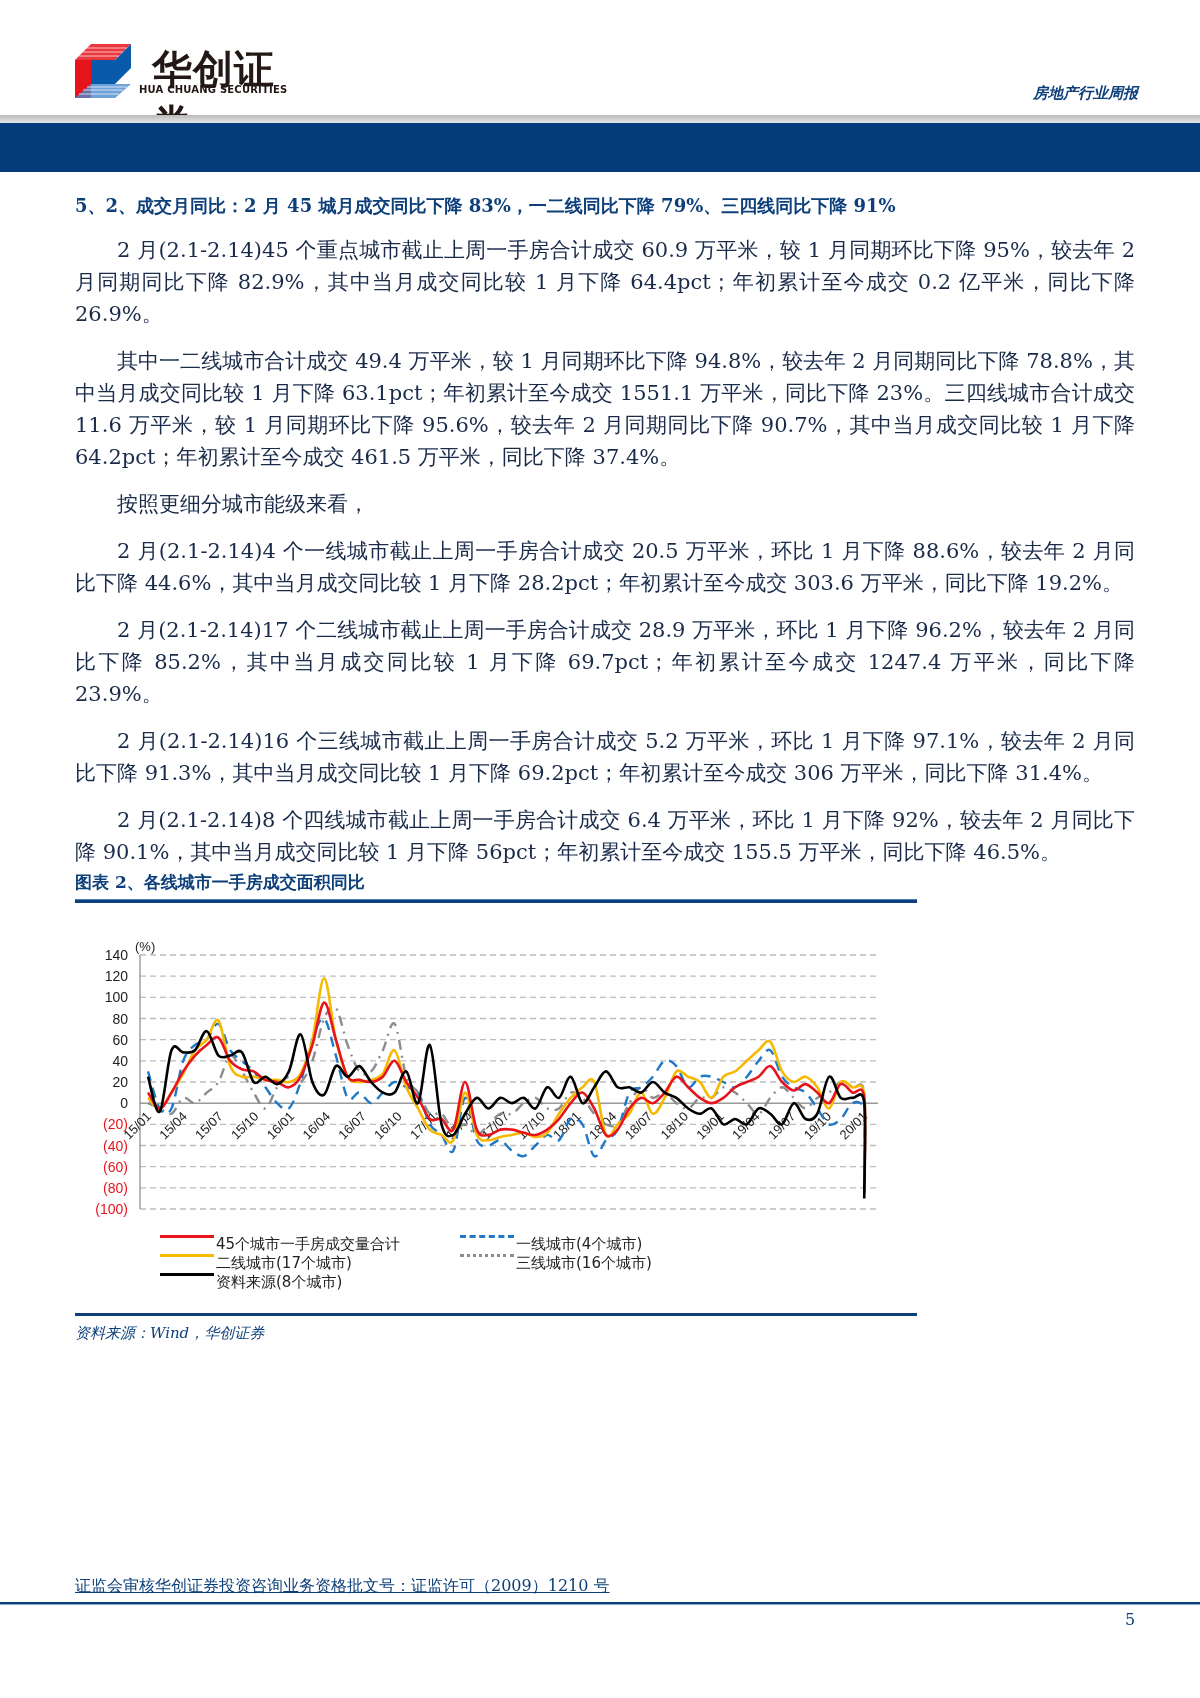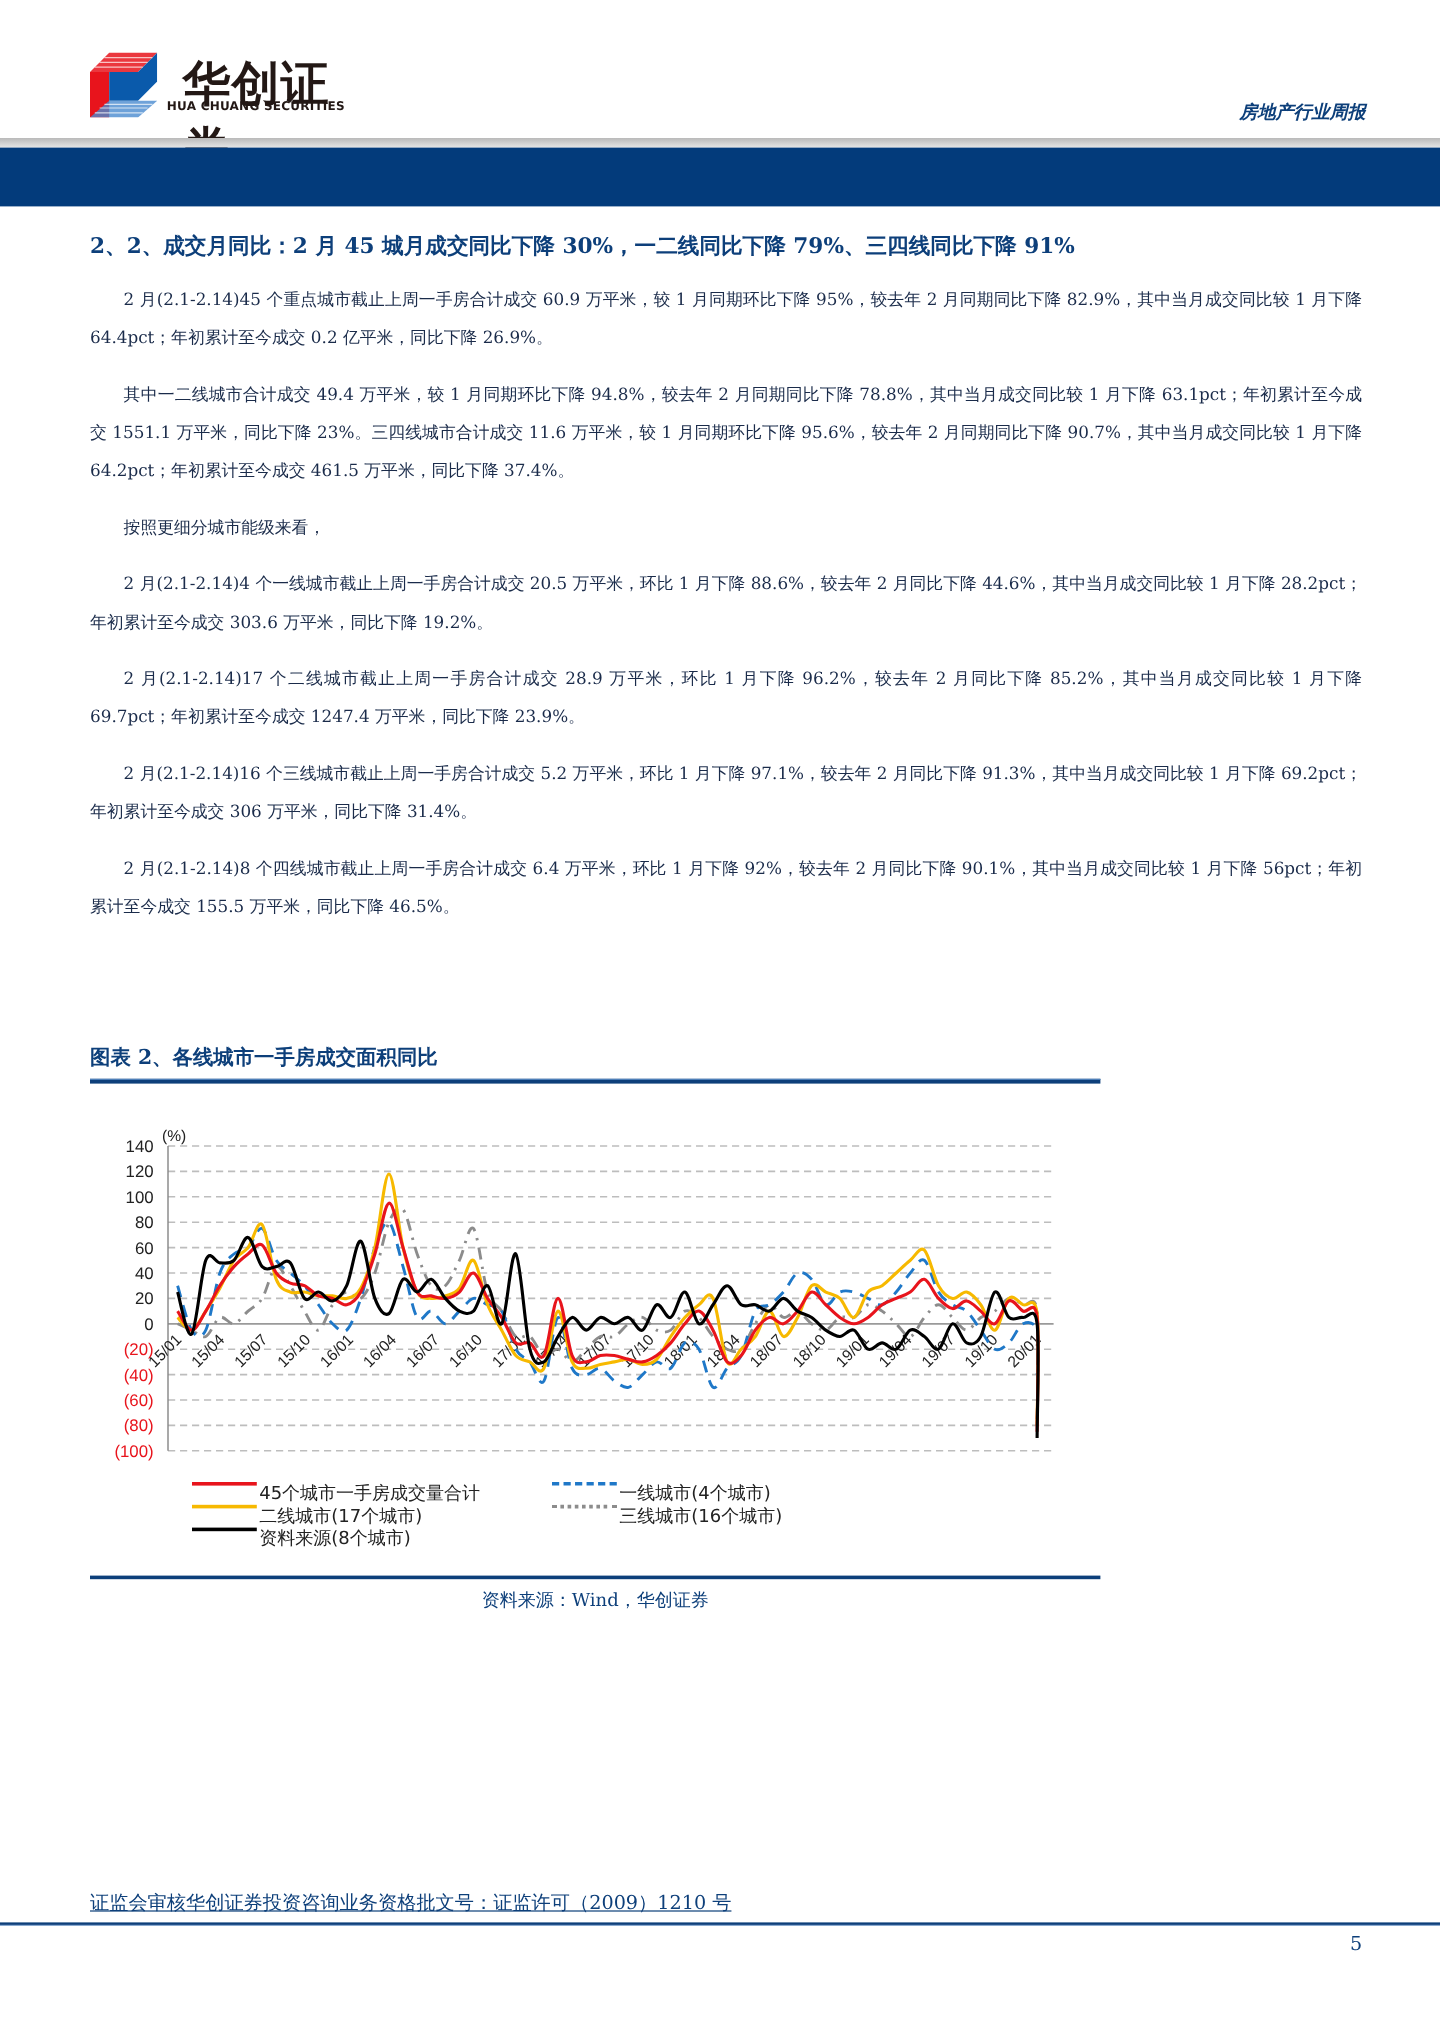--- a/index.html
+++ b/index.html
@@ -6,27 +6,27 @@
   body { width: 1200px; height: 1698px; background: #fff; position: relative; font-family: "DejaVu Serif", "Liberation Serif", serif; color: #1a2b4a; overflow: hidden; }
   .header { position: absolute; left: 0; top: 0; width: 1200px; height: 175px; }
   .logo { position: absolute; left: 75px; top: 42px; width: 230px; height: 58px; }
   .logo-cn { position: absolute; left: 77px; top: 0; font-family: "DejaVu Sans", sans-serif; font-weight: bold; font-size: 40px; color: #231815; letter-spacing: 1px; }
   .logo-en { position: absolute; left: 64px; top: 42px; font-family: "DejaVu Sans", sans-serif; font-weight: bold; font-size: 10px; color: #231815; letter-spacing: 0.2px; }
   .report-type { position: absolute; right: 62px; top: 84px; font-family: "DejaVu Serif", serif; font-weight: bold; font-style: italic; font-size: 15px; color: #0d3f7a; }
   .grey-bar { position: absolute; left: 0; top: 115px; width: 1200px; height: 8px; background: linear-gradient(#b9b9b9, #e6e6e6); }
   .blue-band { position: absolute; left: 0; top: 123px; width: 1200px; height: 49px; background: #033b7b; }
   .content { position: absolute; left: 75px; top: 190px; width: 1060px; }
   .section-title { font-weight: bold; font-size: 18px; color: #0d3f7a; height: 32px; line-height: 32px; }
-  .para { font-size: 14px; line-height: 32px; color: #1a2b4a; text-align: justify; text-indent: 2em; margin-top: 15px; }
+  .para { font-size: 21px; line-height: 32px; color: #1a2b4a; text-align: justify; text-indent: 2em; margin-top: 15px; }
   .para.first { margin-top: 12px; }
   .figure { position: absolute; left: 75px; top: 868px; width: 842px; }
   .figure-title { font-weight: bold; font-size: 17px; color: #0d3f7a; height: 28px; line-height: 28px; }
   .figure-rule { height: 4px; background: #0d3f7a; border-top: 1px solid #4d7fb9; margin-top: 3px; }
   .chart-wrap { position: relative; width: 842px; height: 410px; }
-  .source { font-size: 15px; color: #0d3f7a; margin-top: 8px; text-align: center; }
+  .source { font-style: italic; font-size: 15px; color: #0d3f7a; margin-top: 8px; }
   .source-rule { height: 3px; background: #0d3f7a; margin-top: 0; }
   .footer-rule { position: absolute; left: 0; top: 1602px; width: 1200px; height: 3px; background: #0d3f7a; border-bottom: 1px solid #8aaad0; }
   .footer-text { position: absolute; left: 75px; top: 1576px; font-size: 16px; color: #0d3f7a; text-decoration: underline; }
   .page-num { position: absolute; left: 1125px; top: 1610px; font-size: 16px; color: #0d3f7a; }
   .legend { position: absolute; left: 85px; top: 332px; width: 600px; font-family: "DejaVu Sans", sans-serif; font-size: 15px; color: #222; }
   .legend-item { position: absolute; display: flex; align-items: flex-start; height: 20px; }
   .legend-swatch { display: inline-block; width: 54px; height: 0; margin-right: 2px; }
 </style>
 </head>
 <body>
@@ -50,21 +50,21 @@
     </svg>
     <div class="logo-cn">华创证券</div>
     <div class="logo-en">HUA CHUANG SECURITIES</div>
   </div>
   <div class="report-type">房地产行业周报</div>
   <div class="grey-bar"></div>
   <div class="blue-band"></div>
 </div>
 
 <div class="content">
-  <div class="section-title">2、2、成交月同比：2 月 45 城月成交同比下降 30%，一二线同比下降 79%、三四线同比下降 91%</div>
+  <div class="section-title">5、2、成交月同比：2 月 45 城月成交同比下降 83%，一二线同比下降 79%、三四线同比下降 91%</div>
   <p class="para first">2 月(2.1-2.14)45 个重点城市截止上周一手房合计成交 60.9 万平米，较 1 月同期环比下降 95%，较去年 2 月同期同比下降 82.9%，其中当月成交同比较 1 月下降 64.4pct；年初累计至今成交 0.2 亿平米，同比下降 26.9%。</p>
   <p class="para">其中一二线城市合计成交 49.4 万平米，较 1 月同期环比下降 94.8%，较去年 2 月同期同比下降 78.8%，其中当月成交同比较 1 月下降 63.1pct；年初累计至今成交 1551.1 万平米，同比下降 23%。三四线城市合计成交 11.6 万平米，较 1 月同期环比下降 95.6%，较去年 2 月同期同比下降 90.7%，其中当月成交同比较 1 月下降 64.2pct；年初累计至今成交 461.5 万平米，同比下降 37.4%。</p>
   <p class="para">按照更细分城市能级来看，</p>
   <p class="para">2 月(2.1-2.14)4 个一线城市截止上周一手房合计成交 20.5 万平米，环比 1 月下降 88.6%，较去年 2 月同比下降 44.6%，其中当月成交同比较 1 月下降 28.2pct；年初累计至今成交 303.6 万平米，同比下降 19.2%。</p>
   <p class="para">2 月(2.1-2.14)17 个二线城市截止上周一手房合计成交 28.9 万平米，环比 1 月下降 96.2%，较去年 2 月同比下降 85.2%，其中当月成交同比较 1 月下降 69.7pct；年初累计至今成交 1247.4 万平米，同比下降 23.9%。</p>
   <p class="para">2 月(2.1-2.14)16 个三线城市截止上周一手房合计成交 5.2 万平米，环比 1 月下降 97.1%，较去年 2 月同比下降 91.3%，其中当月成交同比较 1 月下降 69.2pct；年初累计至今成交 306 万平米，同比下降 31.4%。</p>
   <p class="para">2 月(2.1-2.14)8 个四线城市截止上周一手房合计成交 6.4 万平米，环比 1 月下降 92%，较去年 2 月同比下降 90.1%，其中当月成交同比较 1 月下降 56pct；年初累计至今成交 155.5 万平米，同比下降 46.5%。</p>
 </div>
 
 <div class="figure">

